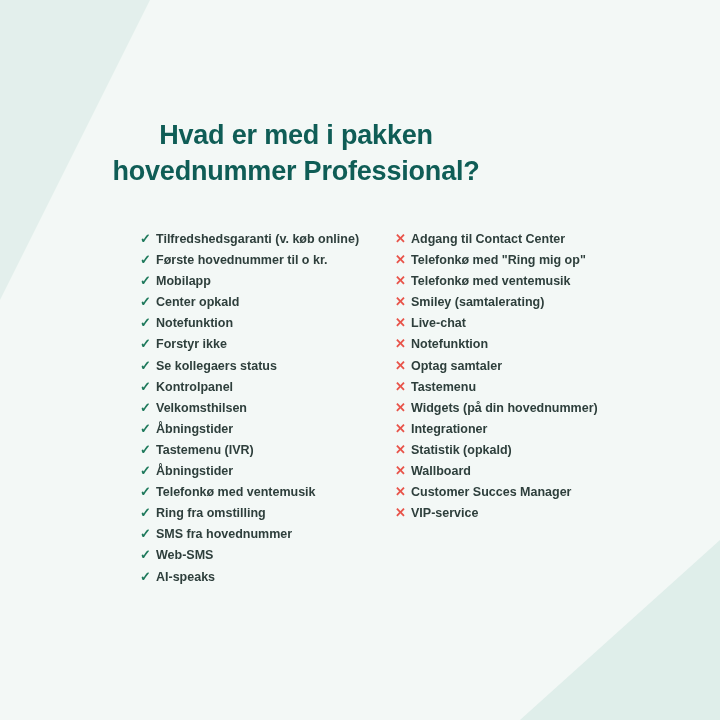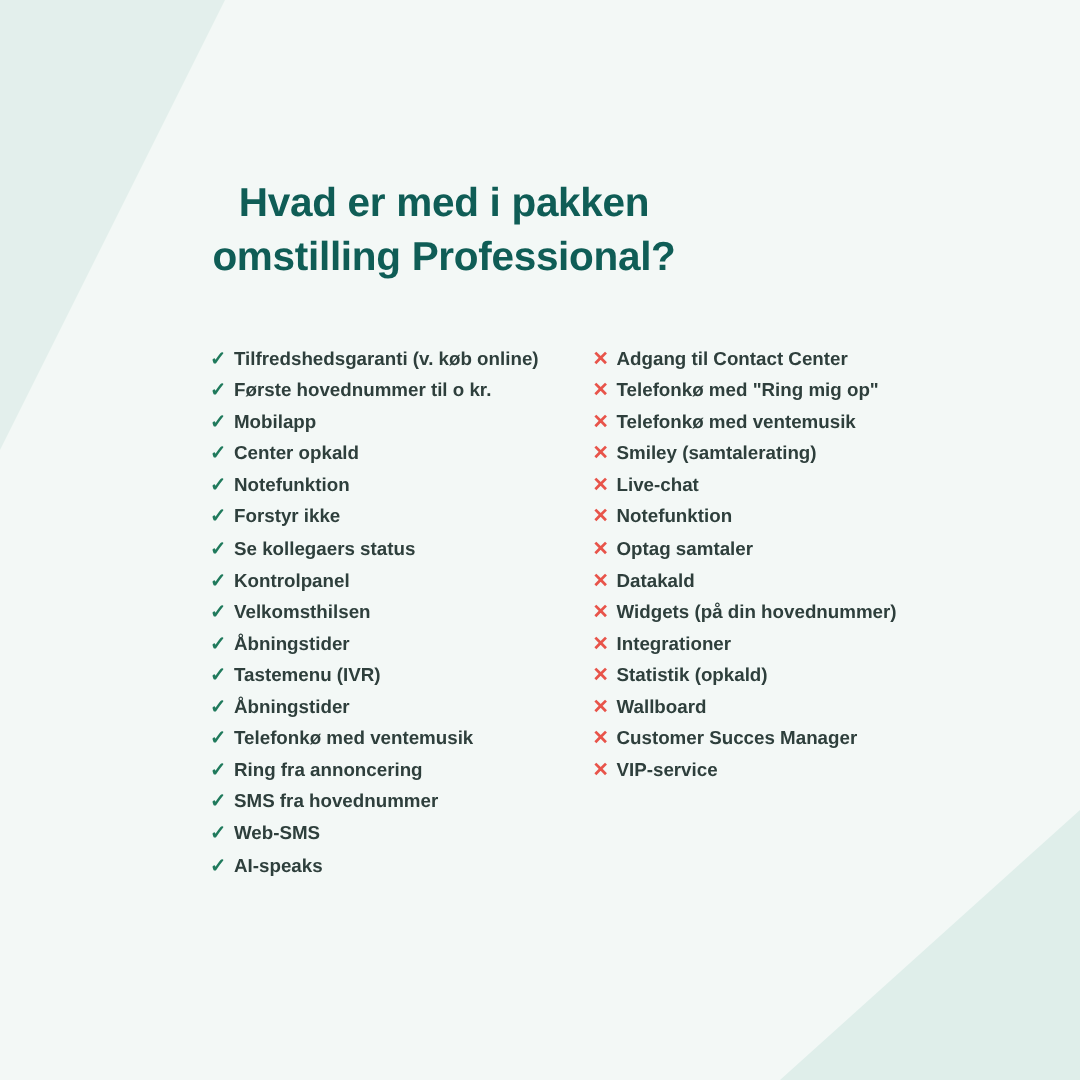--- a/index.html
+++ b/index.html
@@ -109,21 +109,21 @@
 <body>
 
 <div class="canvas">
 
   <div class="wedge-tl"></div>
   <div class="wedge-br"></div>
 
   <div class="heading">
     <span>Hvad er med i pakken</span>
     <span class="line2">
-      <span>omstilling </span><span class="emph">Professional?</span>
+      <span>hovednummer </span><span class="emph">Professional?</span>
     </span>
   </div>
 
   <div class="columns">
 
     <div class="col left">
       <ul class="list" id="list-included">
           <li>
             <span class="mark check">✓</span>
             <span class="item-label">Tilfredshedsgaranti (v. køb online)</span>
@@ -171,21 +171,21 @@
           <li>
             <span class="mark check">✓</span>
             <span class="item-label">Åbningstider</span>
           </li>
           <li>
             <span class="mark check">✓</span>
             <span class="item-label">Telefonkø med ventemusik</span>
           </li>
           <li>
             <span class="mark check">✓</span>
-            <span class="item-label">Ring fra annoncering</span>
+            <span class="item-label">Ring fra omstilling</span>
           </li>
           <li>
             <span class="mark check">✓</span>
             <span class="item-label">SMS fra hovednummer</span>
           </li>
           <li>
             <span class="mark check">✓</span>
             <span class="item-label">Web-SMS</span>
           </li>
           <li>
@@ -220,21 +220,21 @@
           <li>
             <span class="mark cross">✕</span>
             <span class="item-label">Notefunktion</span>
           </li>
           <li>
             <span class="mark cross">✕</span>
             <span class="item-label">Optag samtaler</span>
           </li>
           <li>
             <span class="mark cross">✕</span>
-            <span class="item-label">Datakald</span>
+            <span class="item-label">Tastemenu</span>
           </li>
           <li>
             <span class="mark cross">✕</span>
             <span class="item-label">Widgets (på din hovednummer)</span>
           </li>
           <li>
             <span class="mark cross">✕</span>
             <span class="item-label">Integrationer</span>
           </li>
           <li>

